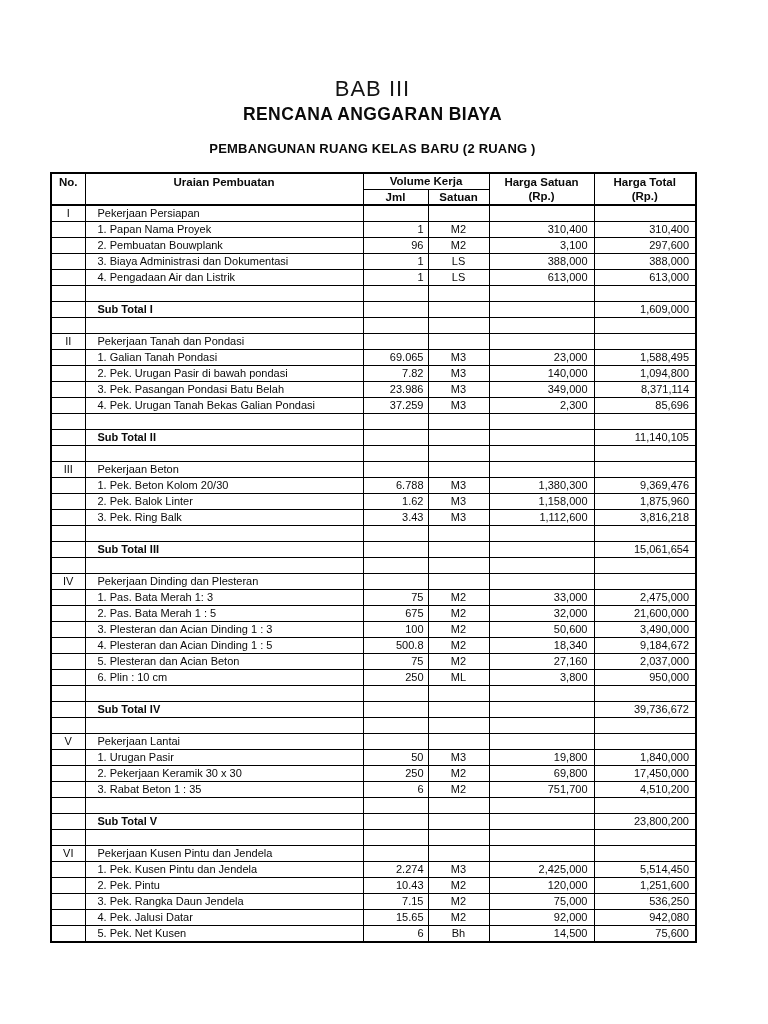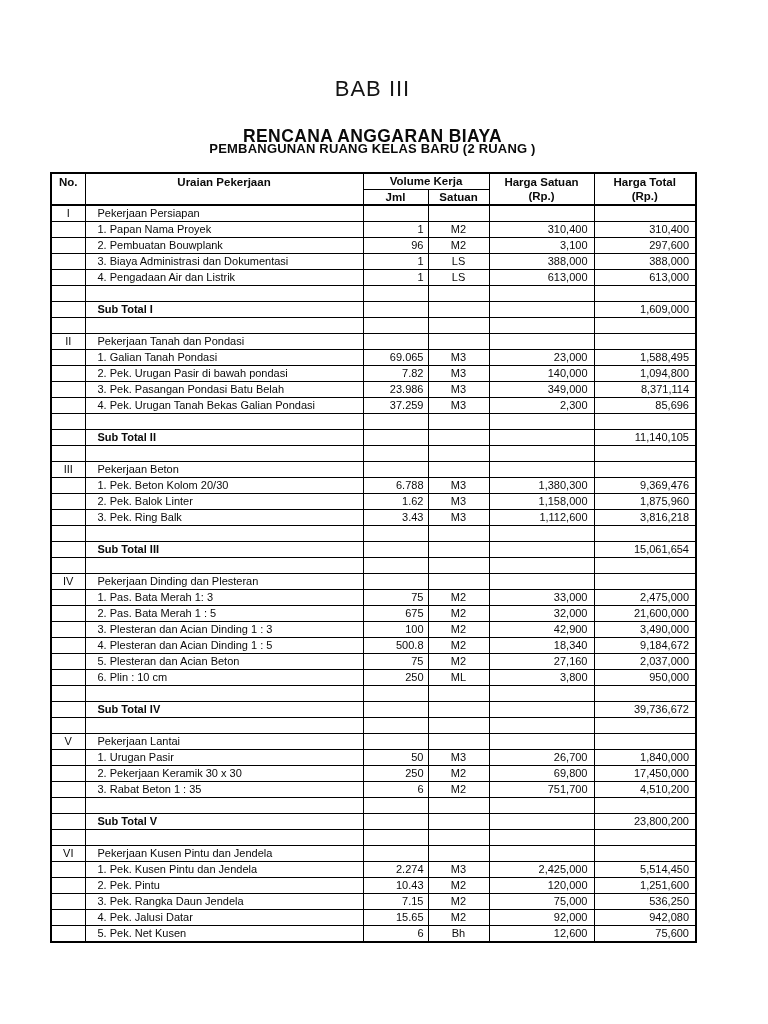--- a/index.html
+++ b/index.html
@@ -16,21 +16,21 @@
     width: 768px; height: 792px;
     background: #ffffff;
   }
   .heading { position: absolute; left: 50px; top: 0; width: 645px; }
   .chapter {
     position: absolute; top: 76px; width: 100%;
     text-align: center; font-size: 22px; font-weight: 400;
     letter-spacing: 1px; color: #151515;
   }
   .title {
-    position: absolute; top: 126px; width: 100%;
+    position: absolute; top: 104px; width: 100%;
     text-align: center; font-size: 17.5px; font-weight: 700;
     letter-spacing: 0.4px; color: #0a0a0a;
   }
   .subtitle {
     position: absolute; top: 141px; width: 100%;
     text-align: center; font-size: 13px; font-weight: 700;
     letter-spacing: 0.2px; color: #0a0a0a;
   }
   table.rab {
     position: absolute; top: 172px; left: 50px;
@@ -83,21 +83,21 @@
       <col style="width:34px">
       <col style="width:278px">
       <col style="width:65px">
       <col style="width:61px">
       <col style="width:105px">
       <col style="width:102px">
     </colgroup>
     <thead>
       <tr class="hrow1">
         <th rowspan="2" class="va-top">No.</th>
-        <th rowspan="2" class="va-top">Uraian Pekerjaan</th>
+        <th rowspan="2" class="va-top">Uraian Pembuatan</th>
         <th colspan="2">Volume Kerja</th>
         <th rowspan="2" class="two-line">
           <span>Harga Satuan</span><br>
           <span>(Rp.)</span>
         </th>
         <th rowspan="2" class="two-line">
           <span>Harga Total</span><br>
           <span>(Rp.)</span>
         </th>
       </tr>
@@ -313,21 +313,21 @@
           <td class="c-jml">675</td>
           <td class="c-satuan">M2</td>
           <td class="c-hs">32,000</td>
           <td class="c-ht">21,600,000</td>
         </tr>
         <tr class="item">
           <td class="c-no"></td>
           <td class="c-uraian">3. Plesteran dan Acian Dinding 1 : 3</td>
           <td class="c-jml">100</td>
           <td class="c-satuan">M2</td>
-          <td class="c-hs">42,900</td>
+          <td class="c-hs">50,600</td>
           <td class="c-ht">3,490,000</td>
         </tr>
         <tr class="item">
           <td class="c-no"></td>
           <td class="c-uraian">4. Plesteran dan Acian Dinding 1 : 5</td>
           <td class="c-jml">500.8</td>
           <td class="c-satuan">M2</td>
           <td class="c-hs">18,340</td>
           <td class="c-ht">9,184,672</td>
         </tr>
@@ -377,21 +377,21 @@
           <td class="c-jml"></td>
           <td class="c-satuan"></td>
           <td class="c-hs"></td>
           <td class="c-ht"></td>
         </tr>
         <tr class="item">
           <td class="c-no"></td>
           <td class="c-uraian">1. Urugan Pasir</td>
           <td class="c-jml">50</td>
           <td class="c-satuan">M3</td>
-          <td class="c-hs">26,700</td>
+          <td class="c-hs">19,800</td>
           <td class="c-ht">1,840,000</td>
         </tr>
         <tr class="item">
           <td class="c-no"></td>
           <td class="c-uraian">2. Pekerjaan Keramik 30 x 30</td>
           <td class="c-jml">250</td>
           <td class="c-satuan">M2</td>
           <td class="c-hs">69,800</td>
           <td class="c-ht">17,450,000</td>
         </tr>
@@ -465,19 +465,19 @@
           <td class="c-jml">15.65</td>
           <td class="c-satuan">M2</td>
           <td class="c-hs">92,000</td>
           <td class="c-ht">942,080</td>
         </tr>
         <tr class="item">
           <td class="c-no"></td>
           <td class="c-uraian">5. Pek. Net Kusen</td>
           <td class="c-jml">6</td>
           <td class="c-satuan">Bh</td>
-          <td class="c-hs">12,600</td>
+          <td class="c-hs">14,500</td>
           <td class="c-ht">75,600</td>
         </tr>
       </tbody>
   </table>
 
 </div>
 
 </body></html>

